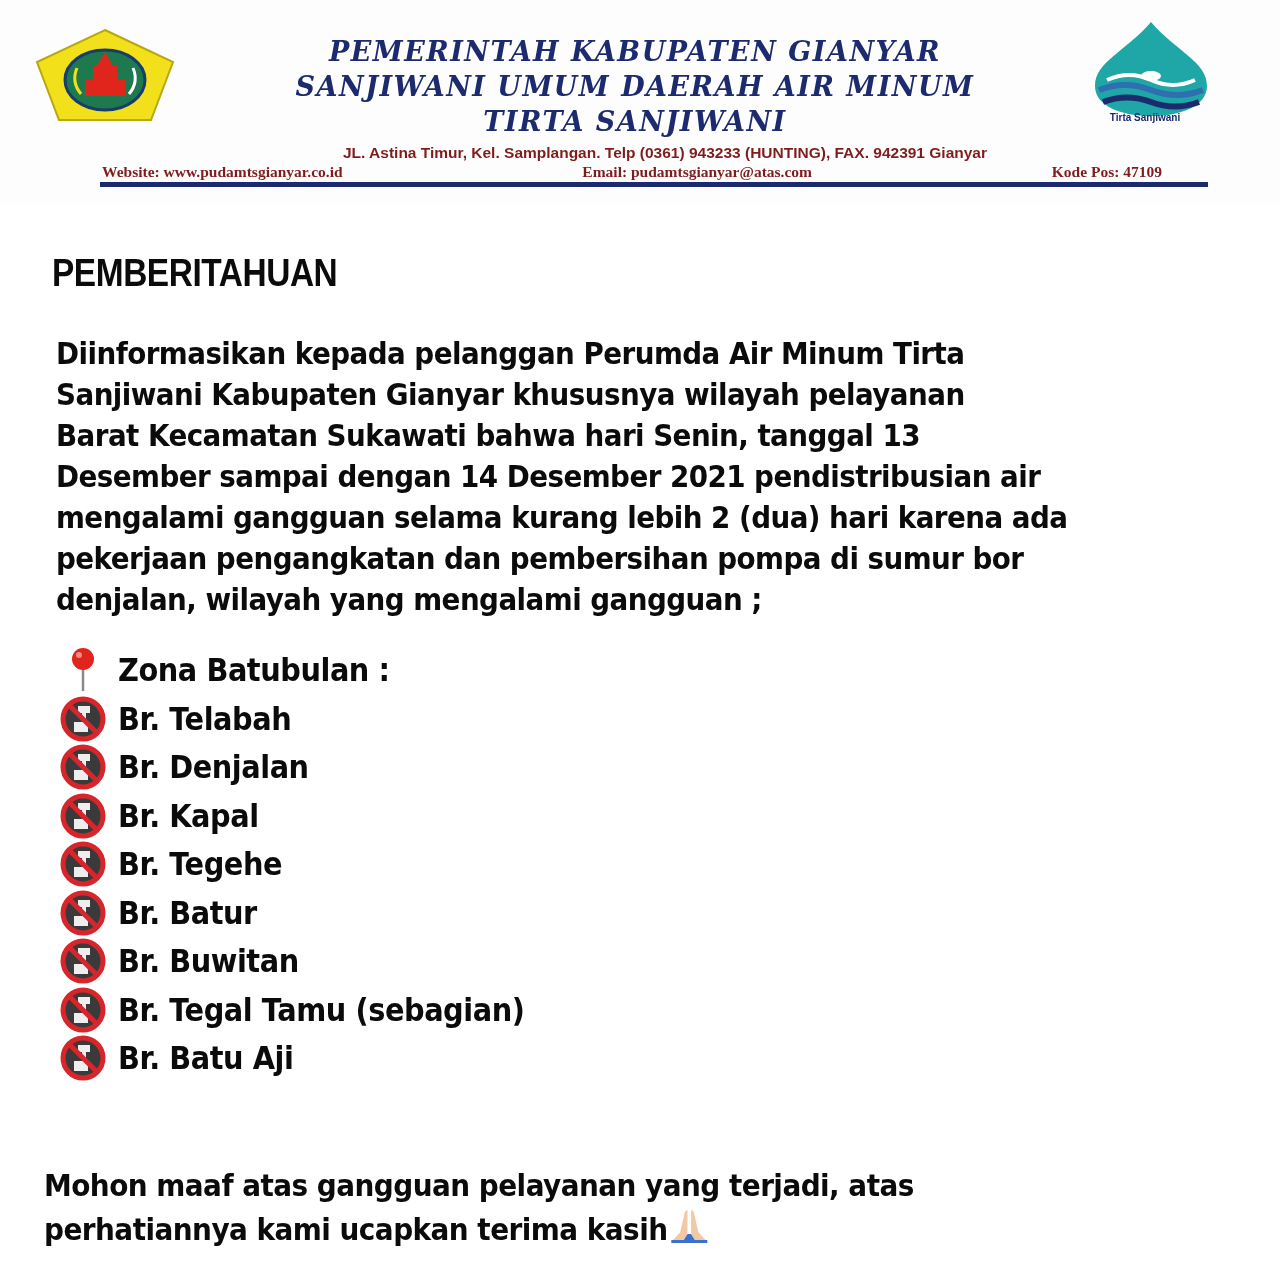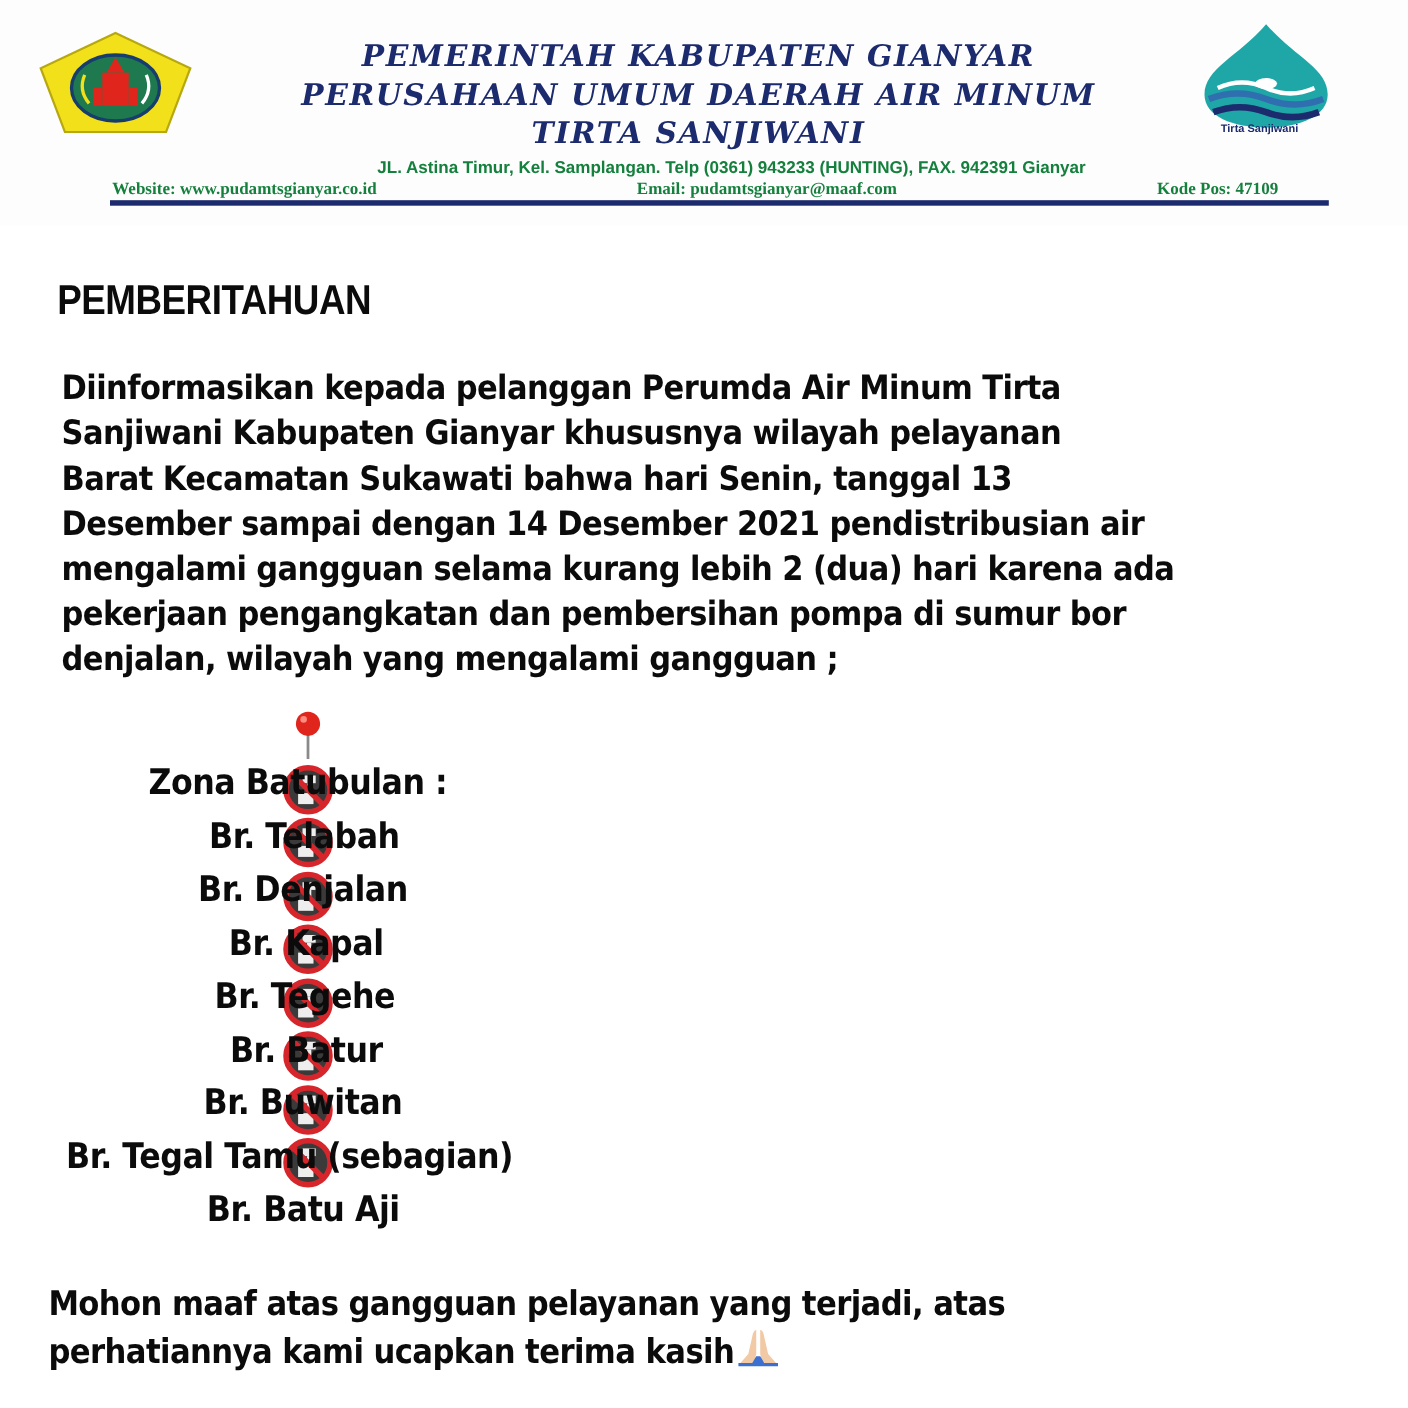--- a/index.html
+++ b/index.html
@@ -2,29 +2,29 @@
 <html><head>
 <meta charset="utf-8">
 <style>
   html, body { margin:0; padding:0; background:#ffffff; }
   body { width:1280px; height:1280px; position:relative; overflow:hidden; font-family:"DejaVu Sans", sans-serif; color:#0b0b0b; }
   .letterhead { position:absolute; left:0; top:0; width:1280px; height:205px; background:#fdfdfd; }
   .logo-left { position:absolute; left:33px; top:28px; width:145px; height:95px; }
   .logo-right { position:absolute; left:1085px; top:18px; width:135px; height:110px; }
   .head-lines { position:absolute; left:190px; top:34px; width:890px; text-align:center; font-family:"DejaVu Serif", serif; font-weight:bold; color:#1c2a6e;font-style:italic; }
   .head-lines div { font-size:27px; line-height:35px; letter-spacing:1.5px; white-space:nowrap; }
-  .addr { position:absolute; left:100px; top:143px; width:1060px; font-family:"Liberation Sans", sans-serif; font-weight:bold; color:#15803d; font-size:15.5px; line-height:19px; }
+  .addr { position:absolute; left:100px; top:143px; width:1060px; font-family:"Liberation Sans", sans-serif; font-weight:bold; color:#7f1d1d; font-size:15.5px; line-height:19px; }
   .addr .l1 { text-align:center; padding-left:70px; }
   .addr .l2 { display:flex; justify-content:space-between; padding:0 0 0 2px; width:1060px;font-family:Liberation Serif, serif; }
   .rule { position:absolute; left:100px; top:182px; width:1108px; height:5px; background:#1c2a6e; }
   .brand-tag { position:absolute; left:1075px; top:112px; width:140px; font-family:"Liberation Sans", sans-serif; font-size:10px; font-weight:bold; color:#1c2a6e; text-align:center; }
   .title { position:absolute; left:52px; top:252px; font-family:"Liberation Sans", sans-serif; font-weight:bold; font-size:38px; letter-spacing:-0.5px; transform:scaleX(0.88); transform-origin:left; }
   .para { position:absolute; left:56px; top:333px; width:1210px; font-family:"DejaVu Sans", sans-serif; font-weight:bold; font-size:30.5px; line-height:41px; letter-spacing:-0.6px; transform:scaleX(0.91); transform-origin:left; white-space:nowrap; }
   .list { position:absolute; left:60px; top:646px; }
-  .li { height:48.5px; display:flex; align-items:center; font-family:"DejaVu Sans", sans-serif; font-weight:bold; font-size:32px; letter-spacing:-0.5px; white-space:nowrap;flex-direction:column; }
+  .li { height:48.5px; display:flex; align-items:center; font-family:"DejaVu Sans", sans-serif; font-weight:bold; font-size:32px; letter-spacing:-0.5px; white-space:nowrap; }
   .li .ic { width:46px; height:46px; margin-right:12px; flex:none; display:flex; align-items:center; justify-content:center; }
   .li .txt { transform:scaleX(0.9); transform-origin:left; display:inline-block; }
   .closing { position:absolute; left:44px; top:1163px; font-family:"DejaVu Sans", sans-serif; font-weight:bold; font-size:31px; line-height:44px; letter-spacing:-0.6px; transform:scaleX(0.9); transform-origin:left; white-space:nowrap; }
   .pray { display:inline-block; vertical-align:-4px; margin-left:2px; }
 </style>
 </head>
 <body>
 
 <div class="letterhead">
   <svg class="logo-left" viewBox="0 0 145 95">
@@ -33,38 +33,38 @@
     <rect x="60" y="38" width="24" height="30" fill="#e0261c"></rect>
     <polygon points="64,38 72,24 80,38" fill="#e0261c"></polygon>
     <rect x="52" y="52" width="8" height="16" fill="#e0261c"></rect>
     <rect x="84" y="52" width="8" height="16" fill="#e0261c"></rect>
     <path d="M44 40 q-6 14 4 26" stroke="#f2e11a" stroke-width="3" fill="none"></path>
     <path d="M100 40 q6 14 -4 26" stroke="#ffffff" stroke-width="3" fill="none"></path>
   </svg>
 
   <div class="head-lines">
     <div>PEMERINTAH KABUPATEN GIANYAR</div>
-    <div>PERUSAHAAN UMUM DAERAH AIR MINUM</div>
+    <div>SANJIWANI UMUM DAERAH AIR MINUM</div>
     <div>TIRTA SANJIWANI</div>
   </div>
 
   <svg class="logo-right" viewBox="0 0 135 110">
     <path d="M66 4 C40 34 10 44 10 68 C10 88 36 98 66 98 C96 98 122 88 122 68 C122 44 92 34 66 4 Z" fill="#1fa7a8"></path>
     <ellipse cx="66" cy="58" rx="10" ry="5" fill="#ffffff"></ellipse>
     <path d="M22 62 q22 -10 44 0 q22 10 44 0" stroke="#ffffff" stroke-width="4" fill="none"></path>
     <path d="M14 72 q26 -10 52 0 q26 10 52 0" stroke="#2f6fb0" stroke-width="6" fill="none"></path>
     <path d="M18 84 q24 -9 48 0 q24 9 48 0" stroke="#1c2a6e" stroke-width="6" fill="none"></path>
   </svg>
   <div class="brand-tag">Tirta Sanjiwani</div>
 
   <div class="addr">
     <div class="l1">JL. Astina Timur, Kel. Samplangan. Telp (0361) 943233 (HUNTING), FAX. 942391 Gianyar</div>
     <div class="l2">
       <span>Website: www.pudamtsgianyar.co.id</span>
-      <span>Email: pudamtsgianyar@maaf.com</span>
+      <span>Email: pudamtsgianyar@atas.com</span>
       <span>Kode Pos: 47109</span>
     </div>
   </div>
   <div class="rule"></div>
 </div>
 
 <div class="title">PEMBERITAHUAN</div>
 
 <div class="para">
   <div>Diinformasikan kepada pelanggan Perumda Air Minum Tirta</div>

